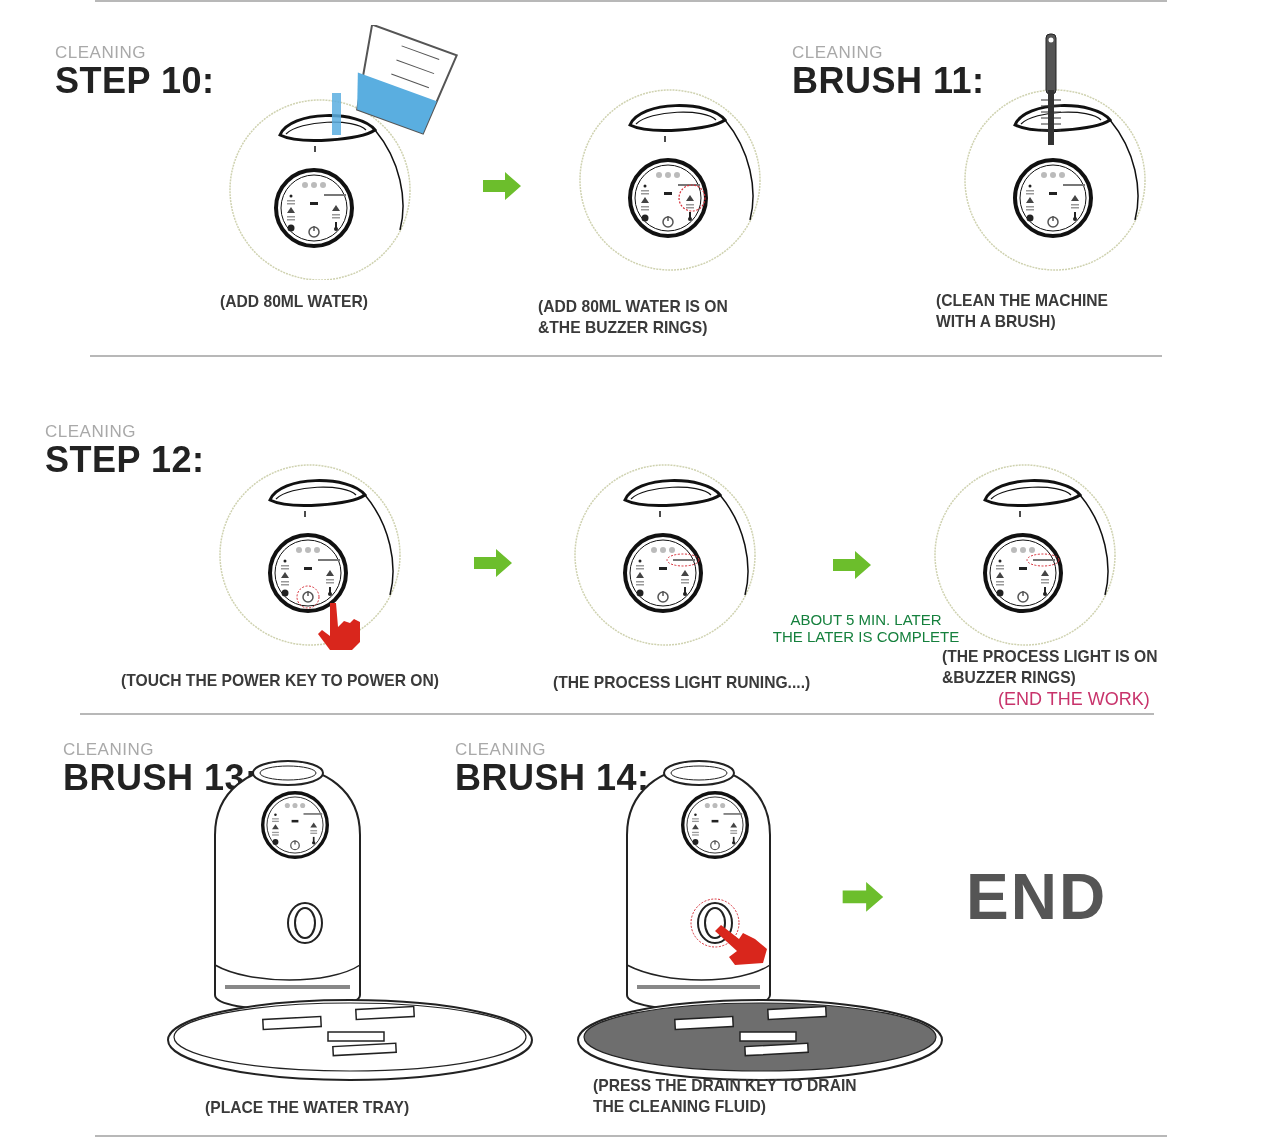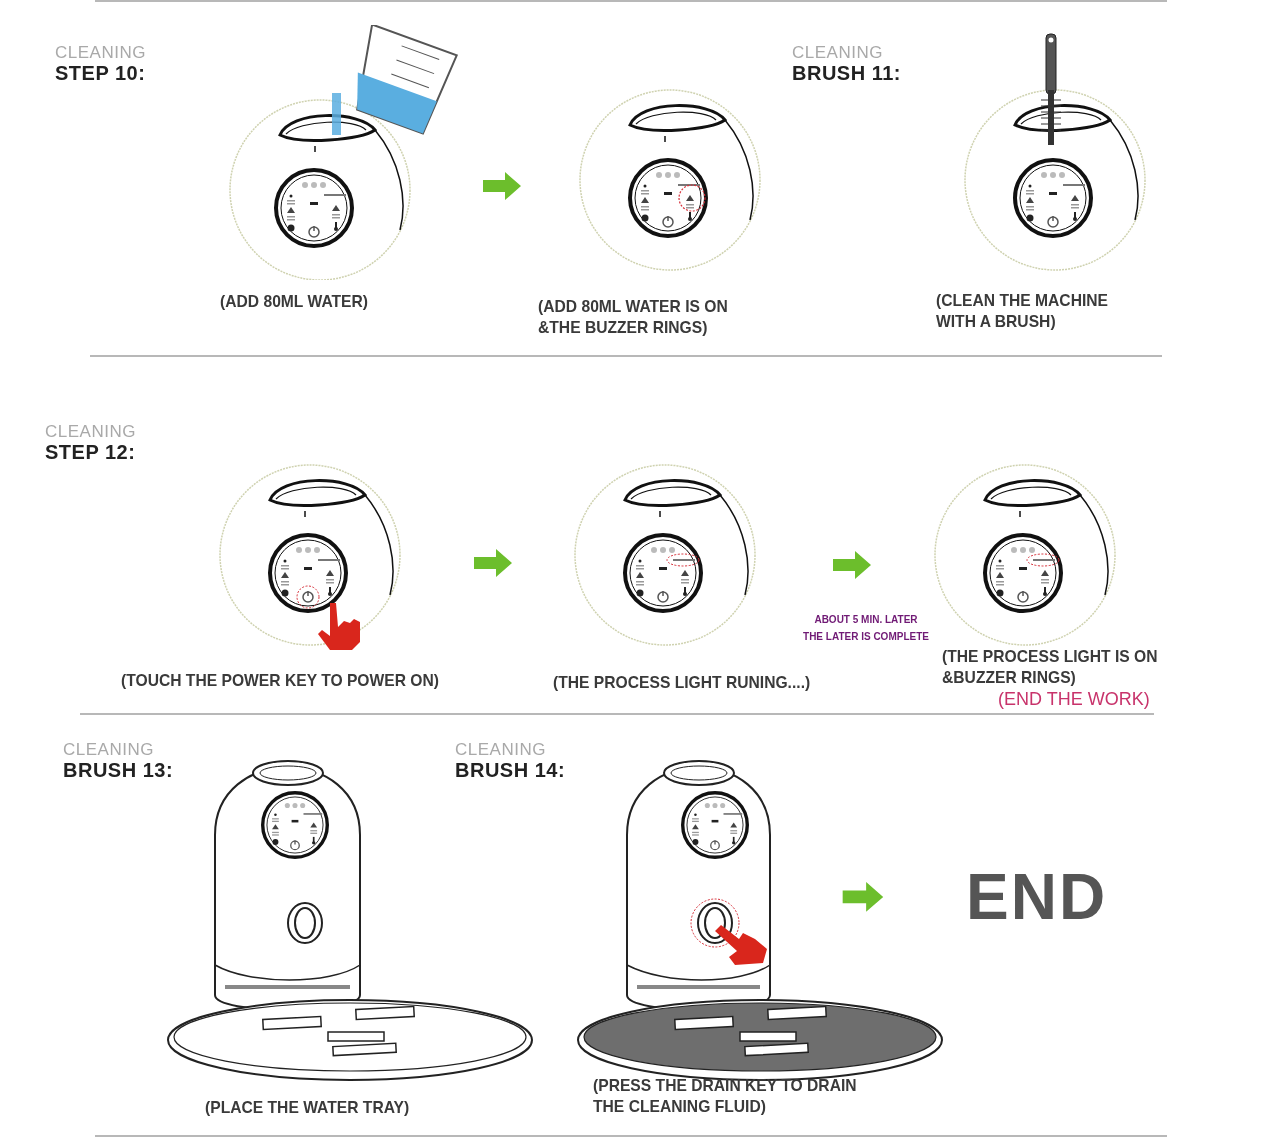--- a/index.html
+++ b/index.html
@@ -1,23 +1,23 @@
 <!DOCTYPE html>
 <html><head>
 <meta charset="utf-8">
 <style>
   html, body { margin:0; padding:0; background:#ffffff; }
   body { width:1280px; height:1139px; position:relative; overflow:hidden;
          font-family:"Liberation Sans", sans-serif; color:#222; }
   .hr { position:absolute; height:2px; background:#b8b8b8; }
   .step-label { position:absolute; line-height:1; }
   .step-label .pre { display:block; font-size:17px; color:#a9a9a9; letter-spacing:0.5px; }
-  .step-label .num { display:block; font-size:20px; font-weight:bold; color:#222; margin-top:2px; letter-spacing:0.5px; }
+  .step-label .num { display:block; font-size:36px; font-weight:bold; color:#222; margin-top:2px; letter-spacing:0.5px; }
   .caption { position:absolute; font-size:17px; font-weight:bold; color:#3a3a3a; line-height:21px; white-space:nowrap; transform:scaleX(0.92); transform-origin:left top; }
-  .note-red { position:absolute; font-size:10px; font-weight:bold; color:#701a75; line-height:17px; text-align:center; white-space:nowrap; }
+  .note-red { position:absolute; font-size:15px; font-weight:normal; color:#15803d; line-height:17px; text-align:center; white-space:nowrap; }
   .note-pink { position:absolute; font-size:18px; color:#c8336b; white-space:nowrap;margin-left:40px; }
   .end-text { position:absolute; font-size:64px; font-weight:bold; color:#555; letter-spacing:2px; }
   .fig { position:absolute; }
   .arrow { position:absolute; }
 </style>
 </head>
 <body>
 
 <div class="hr" style="left:95px;top:0;width:1072px;"></div>
 <div class="hr" style="left:90px;top:355px;width:1072px;"></div>

